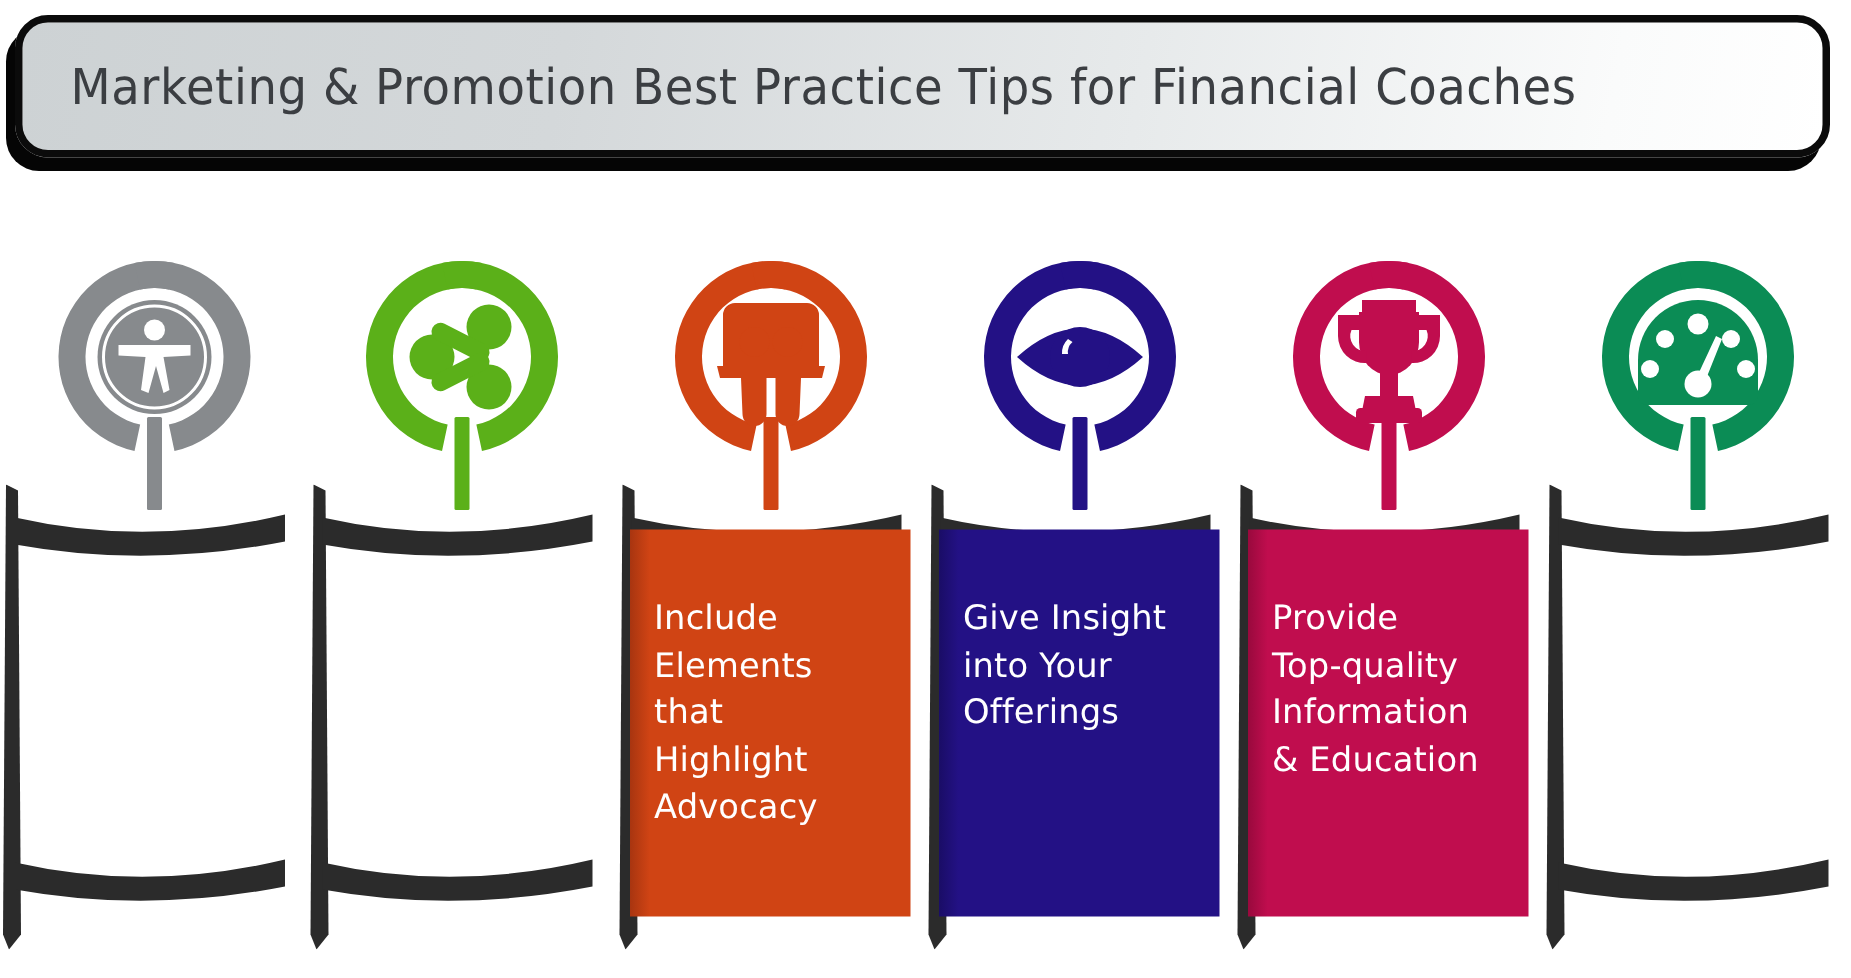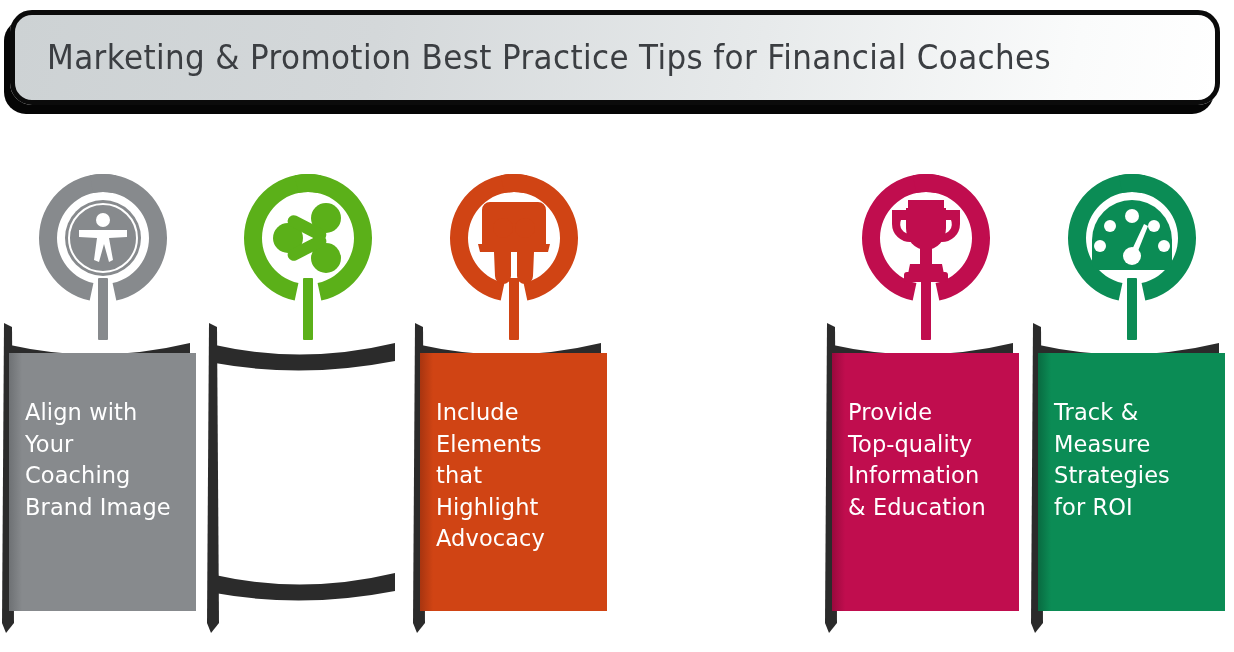--- a/index.html
+++ b/index.html
@@ -132,26 +132,20 @@
             <path d="M70 6 A64 64 0 0 0 70 134 L70 116 A46 46 0 0 1 70 24 Z" transform="rotate(12 70 70)"></path>
             <path d="M70 6 A64 64 0 0 1 70 134 L70 116 A46 46 0 0 0 70 24 Z" transform="rotate(-12 70 70)"></path>
             <rect x="65" y="110" width="10" height="62" rx="1"></rect>
             <circle cx="70" cy="70" r="38" fill="#878a8d"></circle>
             <circle cx="70" cy="70" r="34" fill="none" stroke="#ffffff" stroke-width="2"></circle>
             <circle cx="70" cy="52" r="7" fill="#ffffff"></circle>
             <path d="M46 62 L94 62 L94 69 L76 70 L80 92 L76 94 L71 76 L66 94 L61 92 L64 70 L46 69 Z" fill="#ffffff"></path>
           </g>
         </svg>
       </div>
-      <div class="card" style="background:linear-gradient(90deg,#6e7174 0%,#878a8d 7%,#878a8d 100%);">
-        <div class="card-text">Align with
-Your
-Coaching
-Brand Image</div>
-      </div>
     </div>
 
     <div class="column" style="left:205px;">
       <div class="ribbon">
         <svg class="icon-svg" width="196" height="310" viewBox="0 0 196 310">
           <path d="M4 0 L12 4 L14 300 L6 310 L2 300 Z" fill="#2b2b2b"></path>
           <path d="M10 22 Q98 42 190 20 L190 38 Q98 56 10 40 Z" fill="#2b2b2b"></path>
           <path d="M10 252 Q98 272 190 250 L190 268 Q98 286 10 270 Z" fill="#2b2b2b"></path>
         </svg>
       </div>
@@ -196,20 +190,46 @@
       </div>
       <div class="card" style="background:linear-gradient(90deg,#a83510 0%,#d04414 7%,#d04414 100%);">
         <div class="card-text">Include
 Elements
 that
 Highlight
 Advocacy</div>
       </div>
     </div>
 
+    <div class="column" style="left:617px;">
+      <div class="ribbon">
+        <svg class="icon-svg" width="196" height="310" viewBox="0 0 196 310">
+          <path d="M4 0 L12 4 L14 300 L6 310 L2 300 Z" fill="#2b2b2b"></path>
+          <path d="M10 22 Q98 42 190 20 L190 38 Q98 56 10 40 Z" fill="#2b2b2b"></path>
+          <path d="M10 252 Q98 272 190 250 L190 268 Q98 286 10 270 Z" fill="#2b2b2b"></path>
+        </svg>
+      </div>
+      <div class="icon-wrap">
+        <svg class="icon-svg" width="140" height="172" viewBox="0 0 140 172">
+          <g fill="#231185">
+            <path d="M70 6 A64 64 0 0 0 70 134 L70 116 A46 46 0 0 1 70 24 Z" transform="rotate(12 70 70)"></path>
+            <path d="M70 6 A64 64 0 0 1 70 134 L70 116 A46 46 0 0 0 70 24 Z" transform="rotate(-12 70 70)"></path>
+            <rect x="65" y="110" width="10" height="62" rx="1"></rect>
+            <path d="M28 70 Q70 32 112 70 Q70 108 28 70 Z M36 70 Q70 42 104 70 Q70 98 36 70 Z"></path>
+            <circle cx="70" cy="70" r="20"></circle>
+            <path d="M62 58 A13 13 0 0 0 58 68 L62 68 A9 9 0 0 1 65 60 Z" fill="#ffffff"></path>
+          </g>
+        </svg>
+      </div>
+      <div class="card" style="background:linear-gradient(90deg,#1a0d66 0%,#231185 7%,#231185 100%);">
+        <div class="card-text">Give Insight
+into Your
+Offerings</div>
+      </div>
+    </div>
 
     <div class="column" style="left:823px;">
       <div class="ribbon">
         <svg class="icon-svg" width="196" height="310" viewBox="0 0 196 310">
           <path d="M4 0 L12 4 L14 300 L6 310 L2 300 Z" fill="#2b2b2b"></path>
           <path d="M10 22 Q98 42 190 20 L190 38 Q98 56 10 40 Z" fill="#2b2b2b"></path>
           <path d="M10 252 Q98 272 190 250 L190 268 Q98 286 10 270 Z" fill="#2b2b2b"></path>
         </svg>
       </div>
       <div class="icon-wrap">
@@ -254,22 +274,16 @@
             <circle cx="70" cy="48" r="7" fill="#ffffff"></circle>
             <circle cx="48" cy="58" r="6" fill="#ffffff"></circle>
             <circle cx="92" cy="58" r="6" fill="#ffffff"></circle>
             <circle cx="38" cy="78" r="6" fill="#ffffff"></circle>
             <circle cx="102" cy="78" r="6" fill="#ffffff"></circle>
             <path d="M68 86 L82 56 L86 58 L74 88 Z" fill="#ffffff"></path>
             <circle cx="70" cy="88" r="9" fill="#ffffff"></circle>
           </g>
         </svg>
       </div>
-      <div class="card" style="background:linear-gradient(90deg,#086b41 0%,#0b8c55 7%,#0b8c55 100%);">
-        <div class="card-text">Track &amp;
-Measure
-Strategies
-for ROI</div>
-      </div>
     </div>
 
   </div>
 </div>
 
 </body></html>

